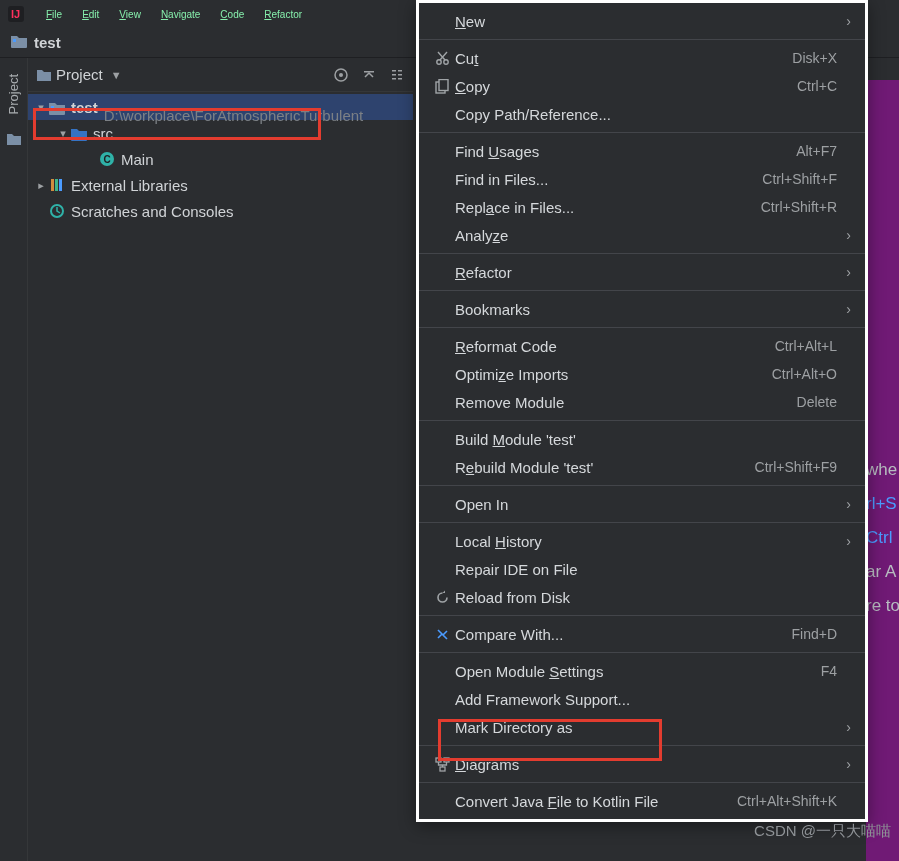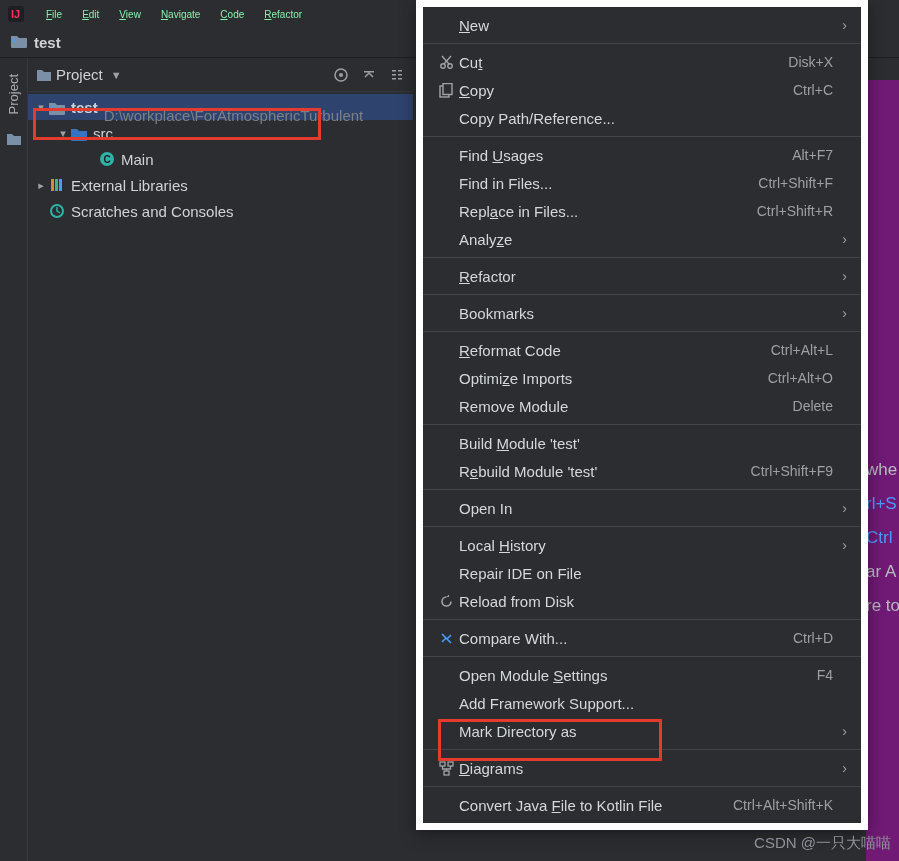--- a/index.html
+++ b/index.html
@@ -37,37 +37,37 @@
   .row-label { color:#d0d3d6; }
   .row-label.bold { font-weight:bold; }
   .row-path { color:#7c8085; margin-left:6px;margin-top:16px; }
   .indent-1 { padding-left:28px; }
   .indent-2 { padding-left:56px; }
 
   
   .hl-box { position:absolute; border:3px solid #e33c2f; pointer-events:none; z-index:50; }
 
   
-  .ctx { position:absolute; left:416px; top:0; width:452px; background:#2b2d30; border:7px solid #ffffff; box-shadow:0 4px 16px rgba(0,0,0,0.4); padding:4px 0; z-index:20; }
+  .ctx { position:absolute; left:416px; top:0; width:452px; background:#2b2d30; border:3px solid #ffffff; box-shadow:0 4px 16px rgba(0,0,0,0.4); padding:4px 0; z-index:20; }
   .ctx-item { display:flex; align-items:center; height:28px; padding:0 14px 0 10px; font-size:15px; color:#d5d8db; cursor:pointer; }
   .ctx-icon { width:26px; display:inline-flex; justify-content:center; color:#a0a4a7; }
   .ctx-label { flex:1; }
   .ctx-short { color:#9da0a3; font-size:14px; }
   .ctx-sub { width:14px; text-align:right; color:#9da0a3; font-size:14px; }
   .ctx-sep { height:1px; background:#43454a; margin:4px 0; }
   
   .u { text-decoration: underline; }
 
   
   .editor-bg { position:absolute; left:866px; top:80px; right:0; bottom:0; background:#701a75; color:#b7bcc0; font-size:17px; padding-top:380px; }
   .editor-bg div { height:34px; white-space:nowrap; }
   .editor-bg .kb { color:#4b9bff; }
 
   
-  .wm { position:absolute; right:8px; bottom:8px; color:#8e9296; font-size:15px; z-index:60; }
+  .wm { position:absolute; right:8px; bottom:20px; color:#8e9296; font-size:15px; z-index:60; }
 
   
   .c-folder { fill:#7b8fa6; }
 </style>
 </head>
 <body>
 
 <div class="menubar">
   <span class="app-icon">
     <svg width="18" height="18" viewBox="0 0 18 18">
@@ -328,21 +328,21 @@
       <span class="ctx-sub"></span>
     </div>
     <div class="ctx-sep"></div>
     <div class="ctx-item">
       <span class="ctx-icon">
         <svg width="15" height="15" viewBox="0 0 15 15">
           <path d="M3 11l4-4-4-4M12 4l-4 4 4 4" fill="none" stroke="#4b9bff" stroke-width="1.6"></path>
         </svg>
       </span>
       <span class="ctx-label">Compare With...</span>
-      <span class="ctx-short">Ctrl+D</span>
+      <span class="ctx-short">Find+D</span>
       <span class="ctx-sub"></span>
     </div>
     <div class="ctx-sep"></div>
     <div class="ctx-item">
       <span class="ctx-icon"></span>
       <span class="ctx-label">Open Module <span class="u">S</span>ettings</span>
       <span class="ctx-short">F4</span>
       <span class="ctx-sub"></span>
     </div>
     <div class="ctx-item">

